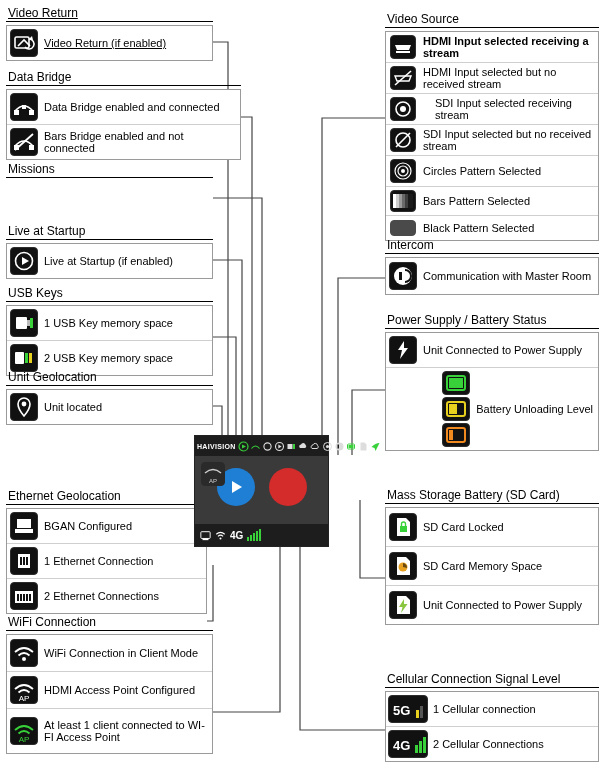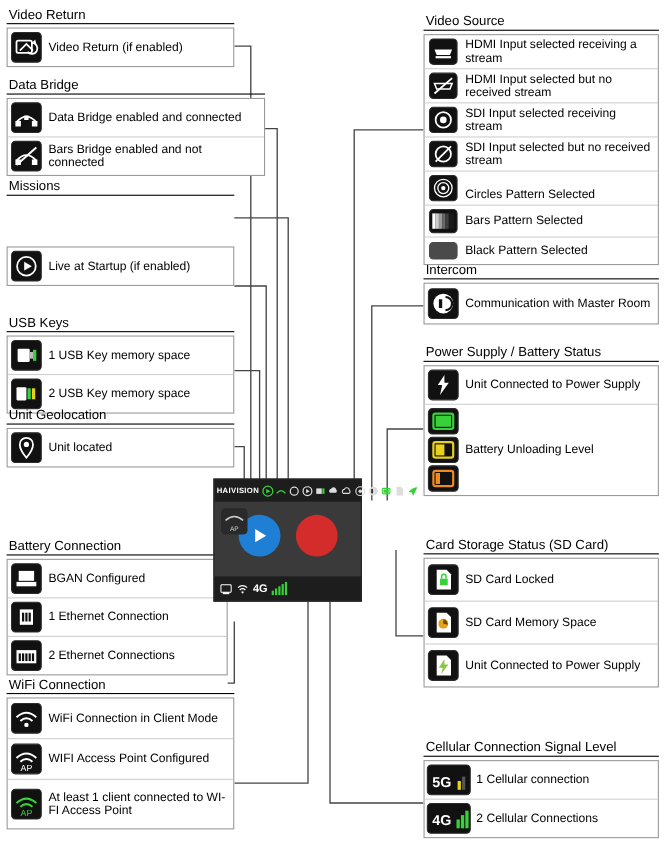--- a/index.html
+++ b/index.html
@@ -174,21 +174,21 @@
     <path d="M385,278 L338,278 L338,455"></path>
 
     <path d="M385,390 L352,390 L352,455"></path>
 
     <path d="M385,578 L360,578 L360,500"></path>
 
     <path d="M385,730 L300,730 L300,545"></path>
   </g>
 </svg>
 
-<div class="group" style="left:6px; top:6px; width:207px;">
+<div class="group" style="left:6px; top:6px; width:207px;text-decoration:underline;">
   <div class="group-title">Video Return</div>
   <div class="rows">
     <div class="row">
       <div class="cell-icon">
         <span class="ic">
           <svg width="26" height="26" viewBox="0 0 26 26">
             <rect x="4" y="7" width="14" height="11" rx="1.5" fill="none" stroke="#fff" stroke-width="1.6"></rect>
             <path d="M7 16 L13 10 L19 16" fill="none" stroke="#fff" stroke-width="1.6"></path>
             <path d="M18 9 a5 5 0 1 1 -4 8" fill="none" stroke="#fff" stroke-width="1.6"></path>
             <path d="M21 6 l1 4 l-4 -1 z" fill="#fff"></path>
@@ -230,20 +230,21 @@
       <div class="cell-label">Bars Bridge enabled and not connected</div>
     </div>
   </div>
 </div>
 
 <div class="group" style="left:6px; top:162px; width:207px;">
   <div class="group-title">Missions</div>
 </div>
 
 <div class="group" style="left:6px; top:224px; width:207px;">
+  <div class="group-title">Live at Startup</div>
   <div class="rows">
     <div class="row">
       <div class="cell-icon">
         <span class="ic">
           <svg width="26" height="26" viewBox="0 0 26 26">
             <circle cx="13" cy="13" r="8.5" fill="none" stroke="#fff" stroke-width="1.6"></circle>
             <path d="M11 9 L18 13 L11 17 z" fill="#fff"></path>
           </svg>
         </span>
       </div>
@@ -293,21 +294,21 @@
             <circle cx="13" cy="10" r="2.4" fill="#fff"></circle>
           </svg>
         </span>
       </div>
       <div class="cell-label">Unit located</div>
     </div>
   </div>
 </div>
 
 <div class="group" style="left:6px; top:489px; width:201px;">
-  <div class="group-title">Battery Connection</div>
+  <div class="group-title">Ethernet Geolocation</div>
   <div class="rows">
     <div class="row" style="min-height:31px;">
       <div class="cell-icon">
         <span class="ic">
           <svg width="26" height="26" viewBox="0 0 26 26">
             <rect x="6" y="6" width="14" height="9" fill="#fff"></rect>
             <rect x="4" y="16" width="18" height="4" fill="#fff"></rect>
           </svg>
         </span>
       </div>
@@ -362,41 +363,41 @@
     <div class="row" style="min-height:36px;">
       <div class="cell-icon">
         <span class="ic">
           <svg width="26" height="26" viewBox="0 0 26 26">
             <path d="M4 12 q9 -8 18 0" fill="none" stroke="#fff" stroke-width="1.8"></path>
             <path d="M7.5 15.5 q5.5 -5 11 0" fill="none" stroke="#fff" stroke-width="1.8"></path>
             <text x="13" y="24" font-size="8" fill="#fff" text-anchor="middle" font-family="Liberation Sans, sans-serif">AP</text>
           </svg>
         </span>
       </div>
-      <div class="cell-label">WIFI Access Point Configured</div>
+      <div class="cell-label">HDMI Access Point Configured</div>
     </div>
     <div class="row" style="min-height:44px;">
       <div class="cell-icon">
         <span class="ic">
           <svg width="26" height="26" viewBox="0 0 26 26">
             <path d="M4 12 q9 -8 18 0" fill="none" stroke="#39d13a" stroke-width="1.8"></path>
             <path d="M7.5 15.5 q5.5 -5 11 0" fill="none" stroke="#39d13a" stroke-width="1.8"></path>
             <text x="13" y="24" font-size="8" fill="#39d13a" text-anchor="middle" font-family="Liberation Sans, sans-serif">AP</text>
           </svg>
         </span>
       </div>
       <div class="cell-label">At least 1 client connected to WI-FI Access Point</div>
     </div>
   </div>
 </div>
 
 <div class="group" style="left:385px; top:12px; width:214px;">
   <div class="group-title">Video Source</div>
   <div class="rows">
-    <div class="row" style="min-height:24px;">
+    <div class="row" style="min-height:24px;font-weight:bold;">
       <div class="cell-icon">
         <span class="ic" style="height:22px;width:24px;">
           <svg width="24" height="22" viewBox="0 0 24 22">
             <path d="M4 9 h16 l-2 5 h-12 z" fill="#fff"></path>
             <rect x="5" y="15" width="14" height="2" fill="#fff"></rect>
           </svg>
         </span>
       </div>
       <div class="cell-label">HDMI Input selected receiving a stream</div>
     </div>
@@ -404,21 +405,21 @@
       <div class="cell-icon">
         <span class="ic" style="height:22px;width:24px;">
           <svg width="24" height="22" viewBox="0 0 24 22">
             <path d="M4 9 h16 l-2 5 h-12 z" fill="none" stroke="#fff" stroke-width="1.4"></path>
             <path d="M4 18 L20 4" stroke="#fff" stroke-width="1.6"></path>
           </svg>
         </span>
       </div>
       <div class="cell-label">HDMI Input selected but no received stream</div>
     </div>
-    <div class="row" style="min-height:24px;">
+    <div class="row" style="min-height:24px;gap:12px;">
       <div class="cell-icon">
         <span class="ic" style="height:22px;width:24px;">
           <svg width="24" height="22" viewBox="0 0 24 22">
             <circle cx="12" cy="11" r="7" fill="none" stroke="#fff" stroke-width="1.6"></circle>
             <circle cx="12" cy="11" r="3" fill="#fff"></circle>
           </svg>
         </span>
       </div>
       <div class="cell-label">SDI Input selected receiving stream</div>
     </div>
@@ -426,21 +427,21 @@
       <div class="cell-icon">
         <span class="ic" style="height:22px;width:24px;">
           <svg width="24" height="22" viewBox="0 0 24 22">
             <circle cx="12" cy="11" r="7" fill="none" stroke="#fff" stroke-width="1.6"></circle>
             <path d="M5 18 L19 4" stroke="#fff" stroke-width="1.6"></path>
           </svg>
         </span>
       </div>
       <div class="cell-label">SDI Input selected but no received stream</div>
     </div>
-    <div class="row" style="min-height:24px;align-items:flex-end;">
+    <div class="row" style="min-height:24px;">
       <div class="cell-icon">
         <span class="ic" style="height:22px;width:24px;">
           <svg width="24" height="22" viewBox="0 0 24 22">
             <circle cx="12" cy="11" r="8" fill="none" stroke="#fff" stroke-width="1.2"></circle>
             <circle cx="12" cy="11" r="5" fill="none" stroke="#fff" stroke-width="1.2"></circle>
             <circle cx="12" cy="11" r="2" fill="#fff"></circle>
           </svg>
         </span>
       </div>
       <div class="cell-label">Circles Pattern Selected</div>
@@ -493,21 +494,21 @@
     <div class="row" style="min-height:34px;">
       <div class="cell-icon">
         <span class="ic">
           <svg width="26" height="26" viewBox="0 0 26 26">
             <path d="M14 4 L8 13 h4 l-2 9 l8 -11 h-4 z" fill="#fff"></path>
           </svg>
         </span>
       </div>
       <div class="cell-label">Unit Connected to Power Supply</div>
     </div>
-    <div class="row" style="min-height:76px;">
+    <div class="row" style="min-height:76px;justify-content:flex-end;">
       <div class="cell-icon" style="flex-direction:column; gap:2px;">
         <span class="ic" style="height:22px;">
           <svg width="26" height="22" viewBox="0 0 26 22">
             <rect x="4" y="4" width="18" height="14" rx="2" fill="none" stroke="#39d13a" stroke-width="2"></rect>
             <rect x="6" y="6" width="14" height="10" fill="#39d13a"></rect>
           </svg>
         </span>
         <span class="ic" style="height:22px;">
           <svg width="26" height="22" viewBox="0 0 26 22">
             <rect x="4" y="4" width="18" height="14" rx="2" fill="none" stroke="#e8d01e" stroke-width="2"></rect>
@@ -520,21 +521,21 @@
             <rect x="6" y="6" width="4" height="10" fill="#f08a20"></rect>
           </svg>
         </span>
       </div>
       <div class="cell-label">Battery Unloading Level</div>
     </div>
   </div>
 </div>
 
 <div class="group" style="left:385px; top:488px; width:214px;">
-  <div class="group-title">Card Storage Status (SD Card)</div>
+  <div class="group-title">Mass Storage Battery (SD Card)</div>
   <div class="rows">
     <div class="row" style="min-height:38px;">
       <div class="cell-icon">
         <span class="ic">
           <svg width="26" height="26" viewBox="0 0 26 26">
             <path d="M7 4 h9 l4 4 v14 h-13 z" fill="#fff"></path>
             <rect x="10" y="12" width="7" height="6" fill="#39d13a"></rect>
             <path d="M11.5 12 v-2 a2 2 0 0 1 4 0 v2" fill="none" stroke="#39d13a" stroke-width="1.4"></path>
           </svg>
         </span>

